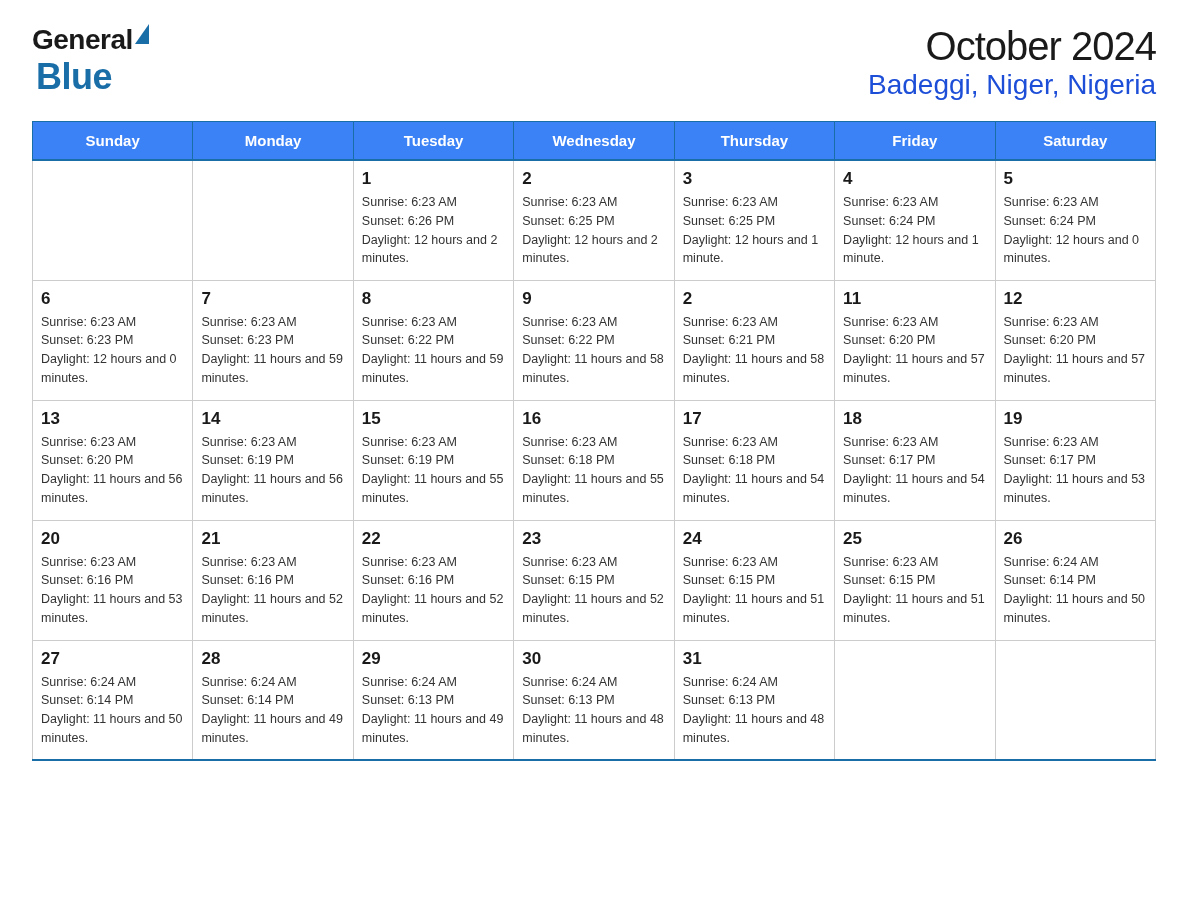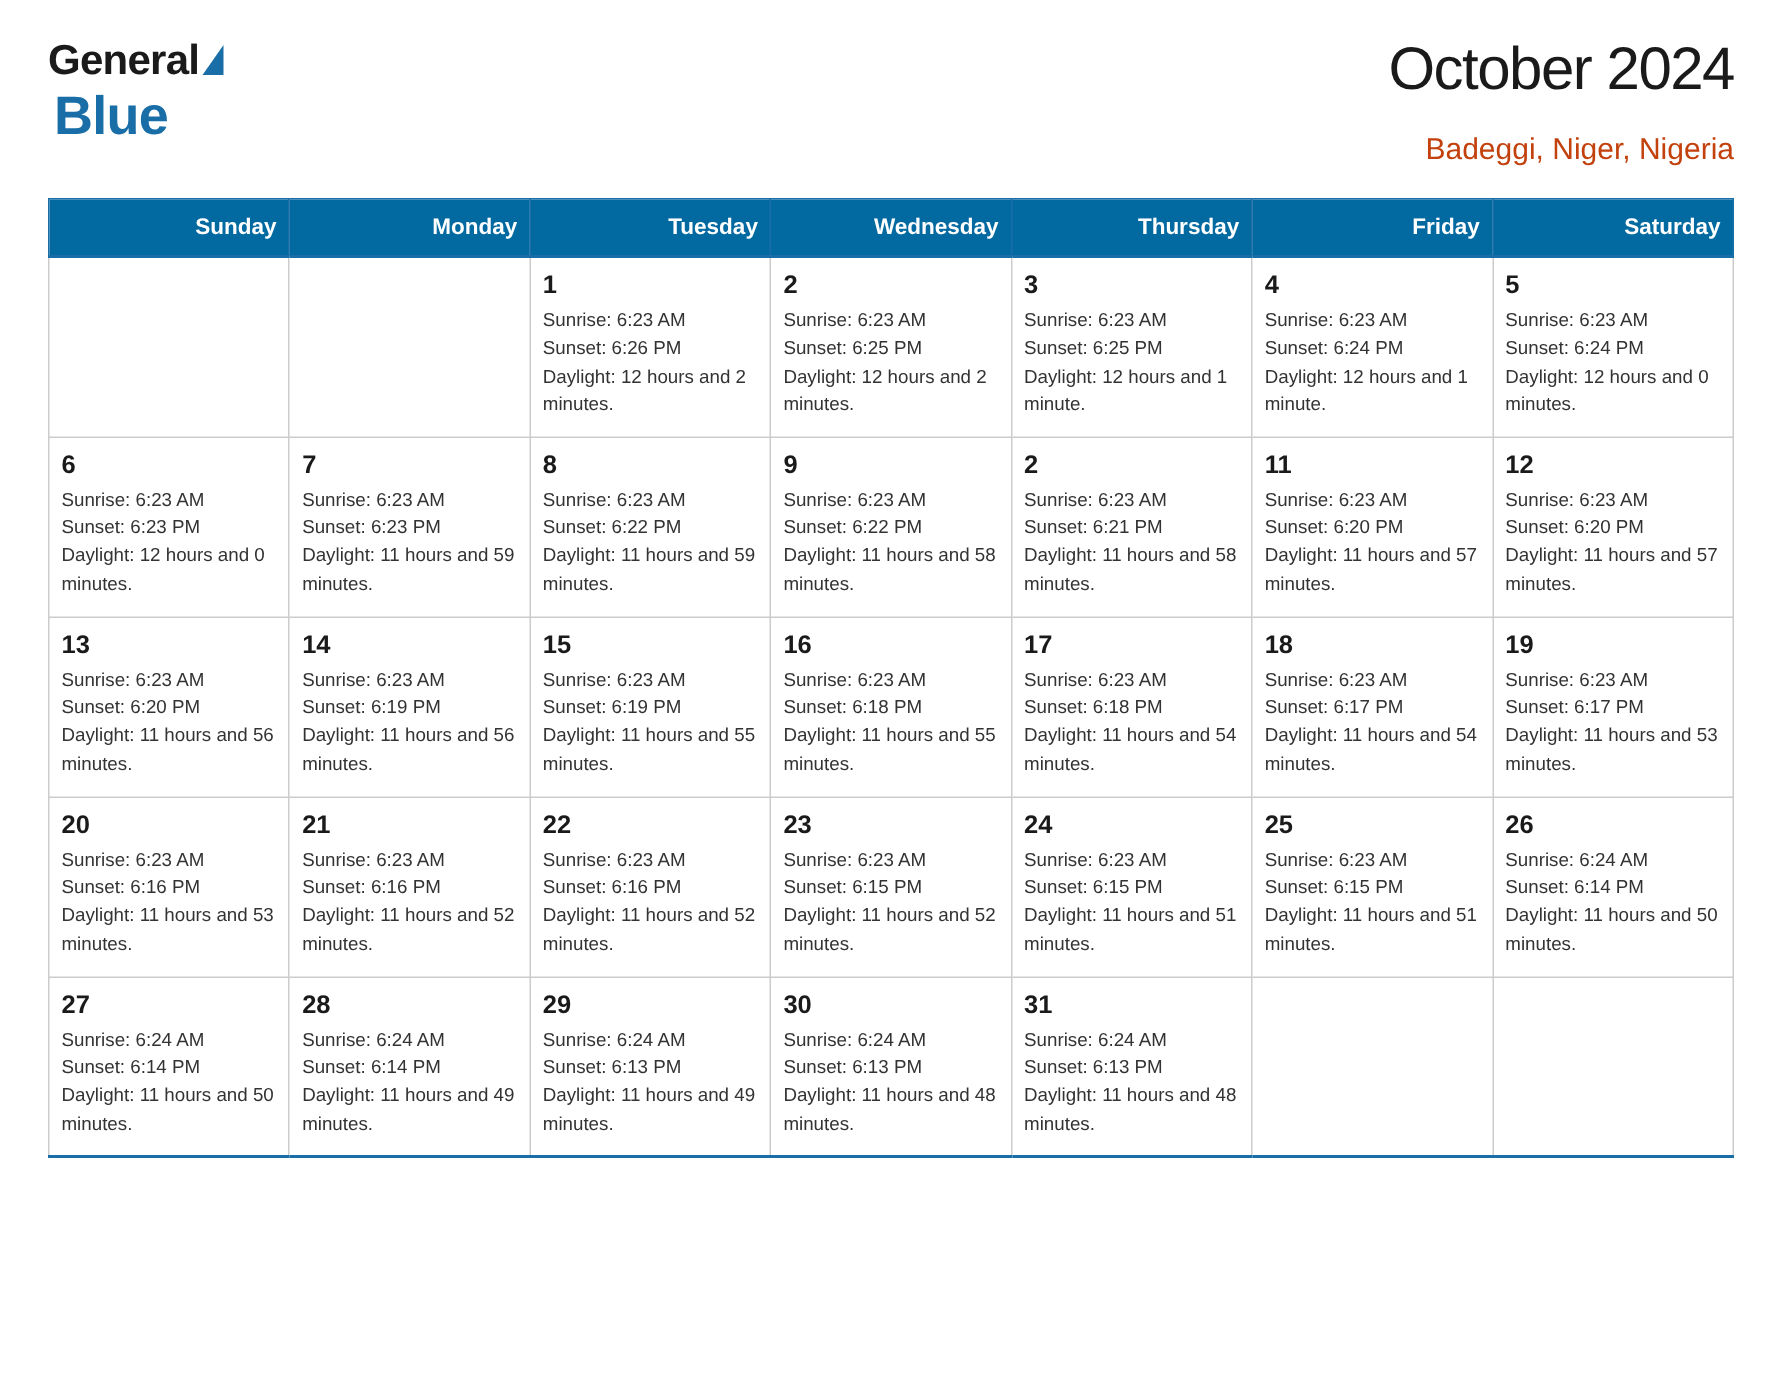--- a/index.html
+++ b/index.html
@@ -16,21 +16,20 @@
       align-items: flex-start;
       margin-bottom: 20px;
     }
     .logo {
       display: flex;
       flex-direction: column;
       align-items: flex-start;
     }
     .logo-text {
       display: flex;
-      align-items: center;
       gap: 0;
     }
     .logo-general {
       font-size: 28px;
       font-weight: bold;
       color: #1a1a1a;
       letter-spacing: -0.5px;
     }
     .logo-triangle {
       width: 0;
@@ -50,36 +49,36 @@
     .title-block {
       text-align: right;
     }
     .calendar-title {
       font-size: 40px;
       font-weight: normal;
       color: #1a1a1a;
       letter-spacing: -1px;
     }
     .calendar-subtitle {
-      font-size: 20px;
-      color: #c2410c;
-      margin-top: 20px;
+      font-size: 28px;
+      color: #1d4ed8;
+      margin-top: 0;
     }
     .calendar-table {
       width: 100%;
       border-collapse: collapse;
       table-layout: fixed;
     }
     .calendar-table thead th {
-      background-color: #0369a1;
+      background-color: #3b82f6;
       color: #fff;
       font-size: 15px;
       font-weight: bold;
       padding: 10px 8px;
-      text-align: right;
+      text-align: center;
       border: 1px solid #1a6ea8;
     }
     .calendar-table tbody td {
       border: 1px solid #ccc;
       vertical-align: top;
       padding: 8px 8px;
       font-size: 13px;
       color: #333;
       min-height: 100px;
       height: 120px;

